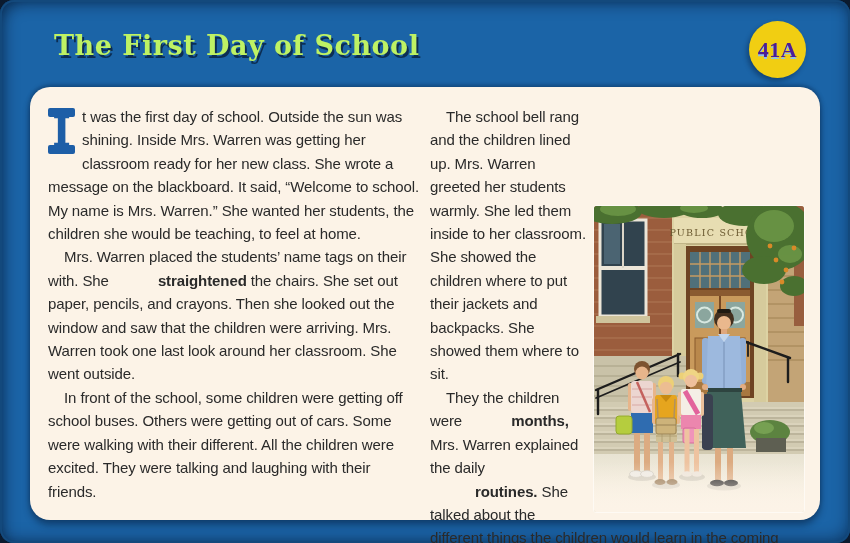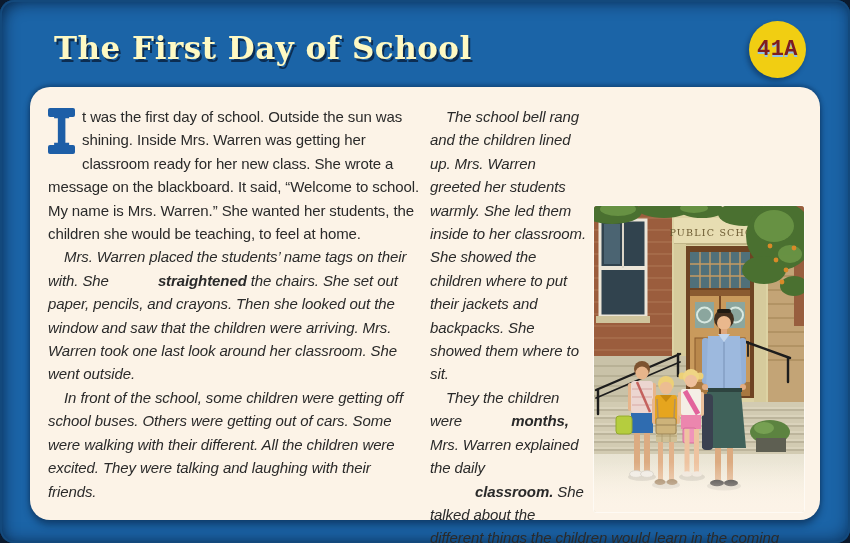--- a/index.html
+++ b/index.html
@@ -9,46 +9,46 @@
   }
   .frame{
     position:relative;width:850px;height:543px;
     background:#1b64a7;border-radius:14px;overflow:hidden;
     box-shadow:inset 0 0 0 2px #13497c,
                inset 8px 8px 16px -6px rgba(2,10,30,.65),
                inset -6px -8px 16px -6px rgba(2,10,30,.5);
   }
   .title{
     position:absolute;left:54px;top:30px;margin:0;
-    font-family:"DejaVu Serif",serif;font-weight:bold;font-size:31px;
-    color:#fef9c3;letter-spacing:.5px;
+    font-family:"DejaVu Serif",serif;font-weight:bold;font-size:27px;
+    color:#bef264;letter-spacing:.5px;
     text-shadow:2px 3px 0 #0c2d52;
   }
   .badge{
     position:absolute;left:749px;top:21px;width:57px;height:57px;border-radius:50%;
     background:#f1ce12;display:flex;align-items:center;justify-content:center;
     box-shadow:-2px 3px 5px rgba(5,20,45,.4);
   }
   .badge span{
-    font-family:Liberation Mono, monospace;font-weight:bold;font-size:22px;
-    color:#7f1d1d;letter-spacing:.5px;text-shadow:0 2px 0 #90c2e6;
+    font-family:Liberation Serif, serif;font-weight:bold;font-size:22px;
+    color:#4c1d95;letter-spacing:.5px;text-shadow:0 2px 0 #90c2e6;
   }
   .paper{
     position:absolute;left:30px;top:87px;width:790px;height:433px;
     background:#fcf3e7;border-radius:20px;
     box-shadow:0 5px 7px rgba(4,20,45,.45),0 -2px 4px rgba(4,20,45,.35);
   }
   .col{
     position:absolute;top:18px;
     font-size:15px;line-height:23.4px;color:#2a2a2a;letter-spacing:-0.1px;
   }
   .col-left{left:18px;width:374px;}
   .col-right{left:400px;width:392px;}
   .para{margin:0;}
-  .para.indent{text-indent:16px;font-style:italic;}
+  .para.indent{text-indent:16px;}
   .para strong{font-weight:bold;margin-left:45px;}
   .dropcap{
     float:left;width:27px;height:46px;margin:3px 7px 0 0;position:relative;
     font-family:"DejaVu Serif",serif;font-weight:bold;
     font-size:40px;line-height:46px;color:#1d5ea7;text-align:center;
   }
   .dropcap::before,.dropcap::after{
     content:"";position:absolute;left:0;right:0;height:9px;
     background:#1d5ea7;border-radius:2px;
   }
@@ -254,16 +254,16 @@
             <rect x="90.5" y="223" width="5" height="43" fill="#eec3a0"></rect>
             <rect x="100" y="223" width="5" height="43" fill="#eec3a0"></rect>
             <ellipse cx="93" cy="268" rx="5" ry="2.8" fill="#eee6dc"></ellipse>
             <ellipse cx="103" cy="268" rx="5" ry="2.8" fill="#eee6dc"></ellipse>
           </g>
 
           <rect x="0" y="256" width="210" height="50" fill="url(#fadeGrad)"></rect>
         </svg>
       </div>
     <p class="para indent"><span>The school bell rang and the children lined up. Mrs. Warren greeted her students warmly. She led them inside to her classroom. She showed the children where to put their jackets and backpacks. She showed them where to sit.</span></p>
-        <p class="para indent"><span>They the children were </span><strong>months,</strong><span> Mrs. Warren explained the daily </span><strong>classroom.</strong><span> She talked about the different things the children would learn in the coming months. The new school year was about to begin.</span></p>
+        <p class="para indent"><span>They the children were </span><strong>months,</strong><span> Mrs. Warren explained the daily </span><strong>routines.</strong><span> She talked about the different things the children would learn in the coming months. The new school year was about to begin.</span></p>
       </div>
   </div>
 </div>
 
 </body></html>

